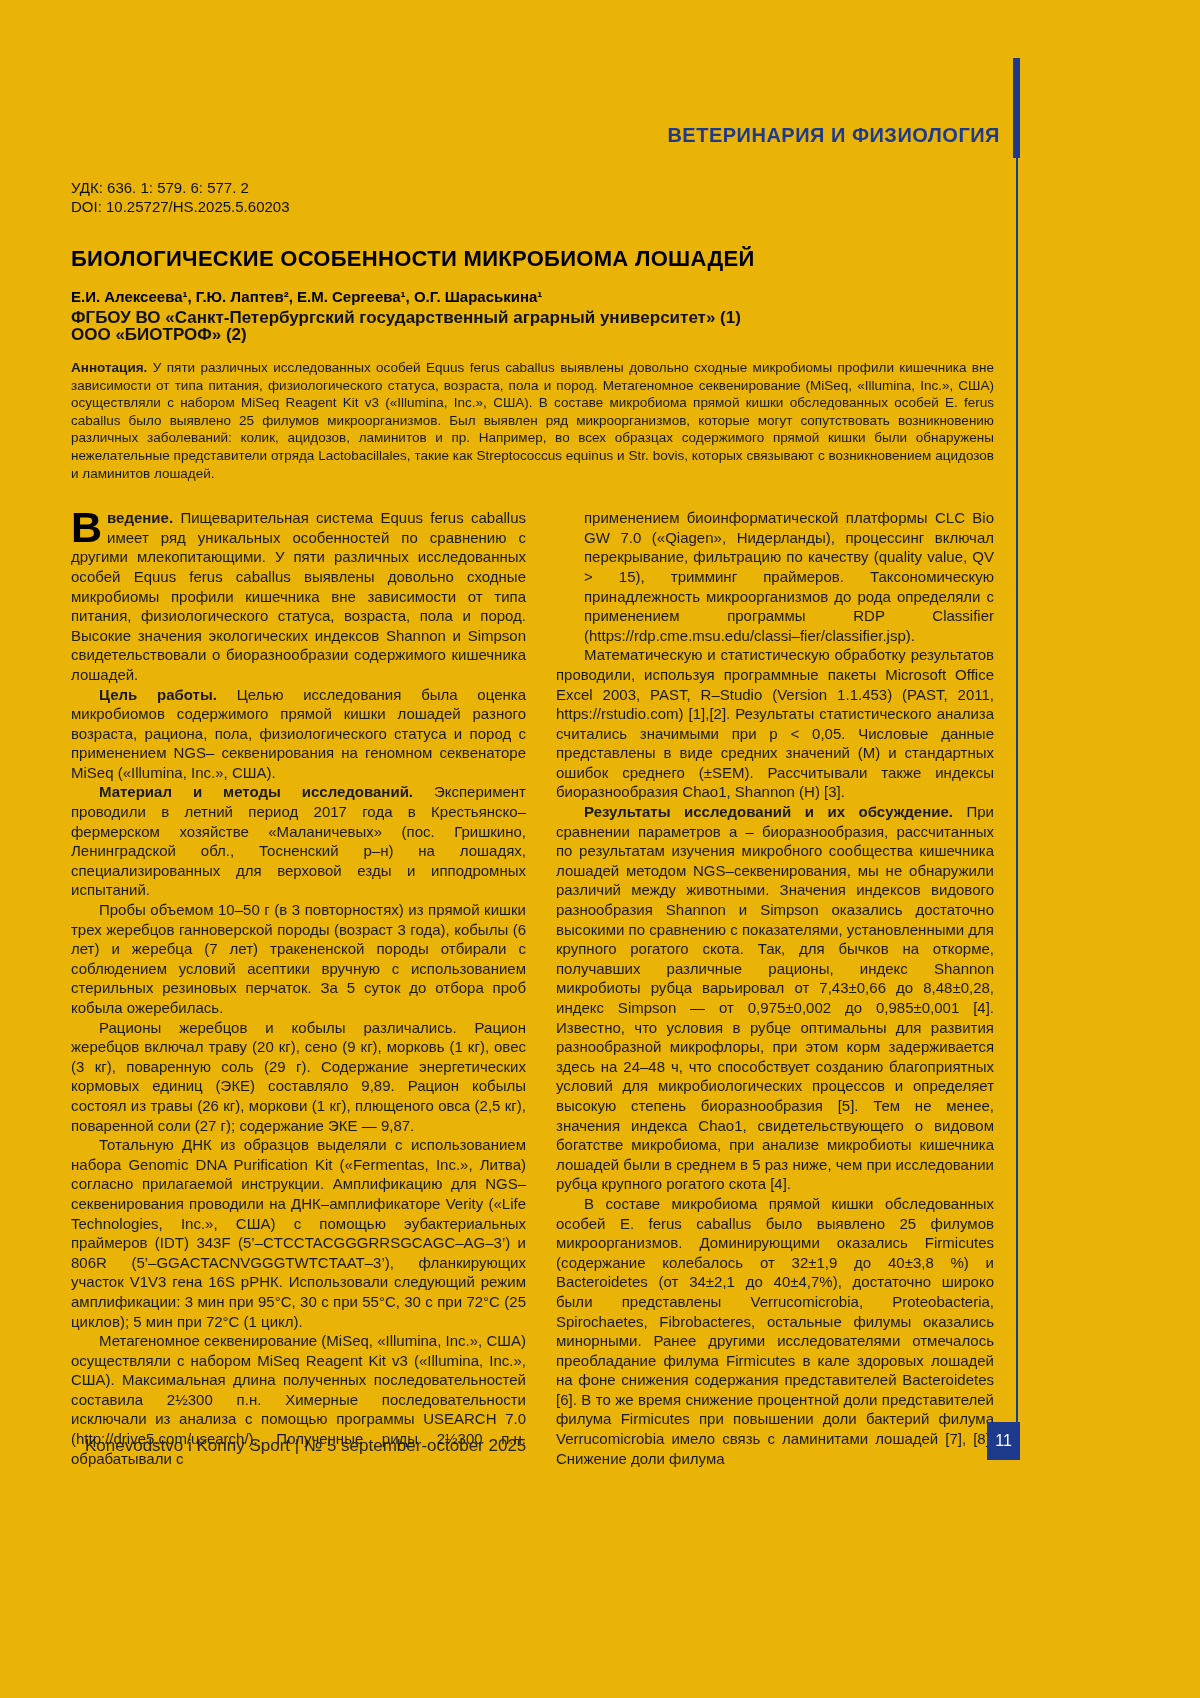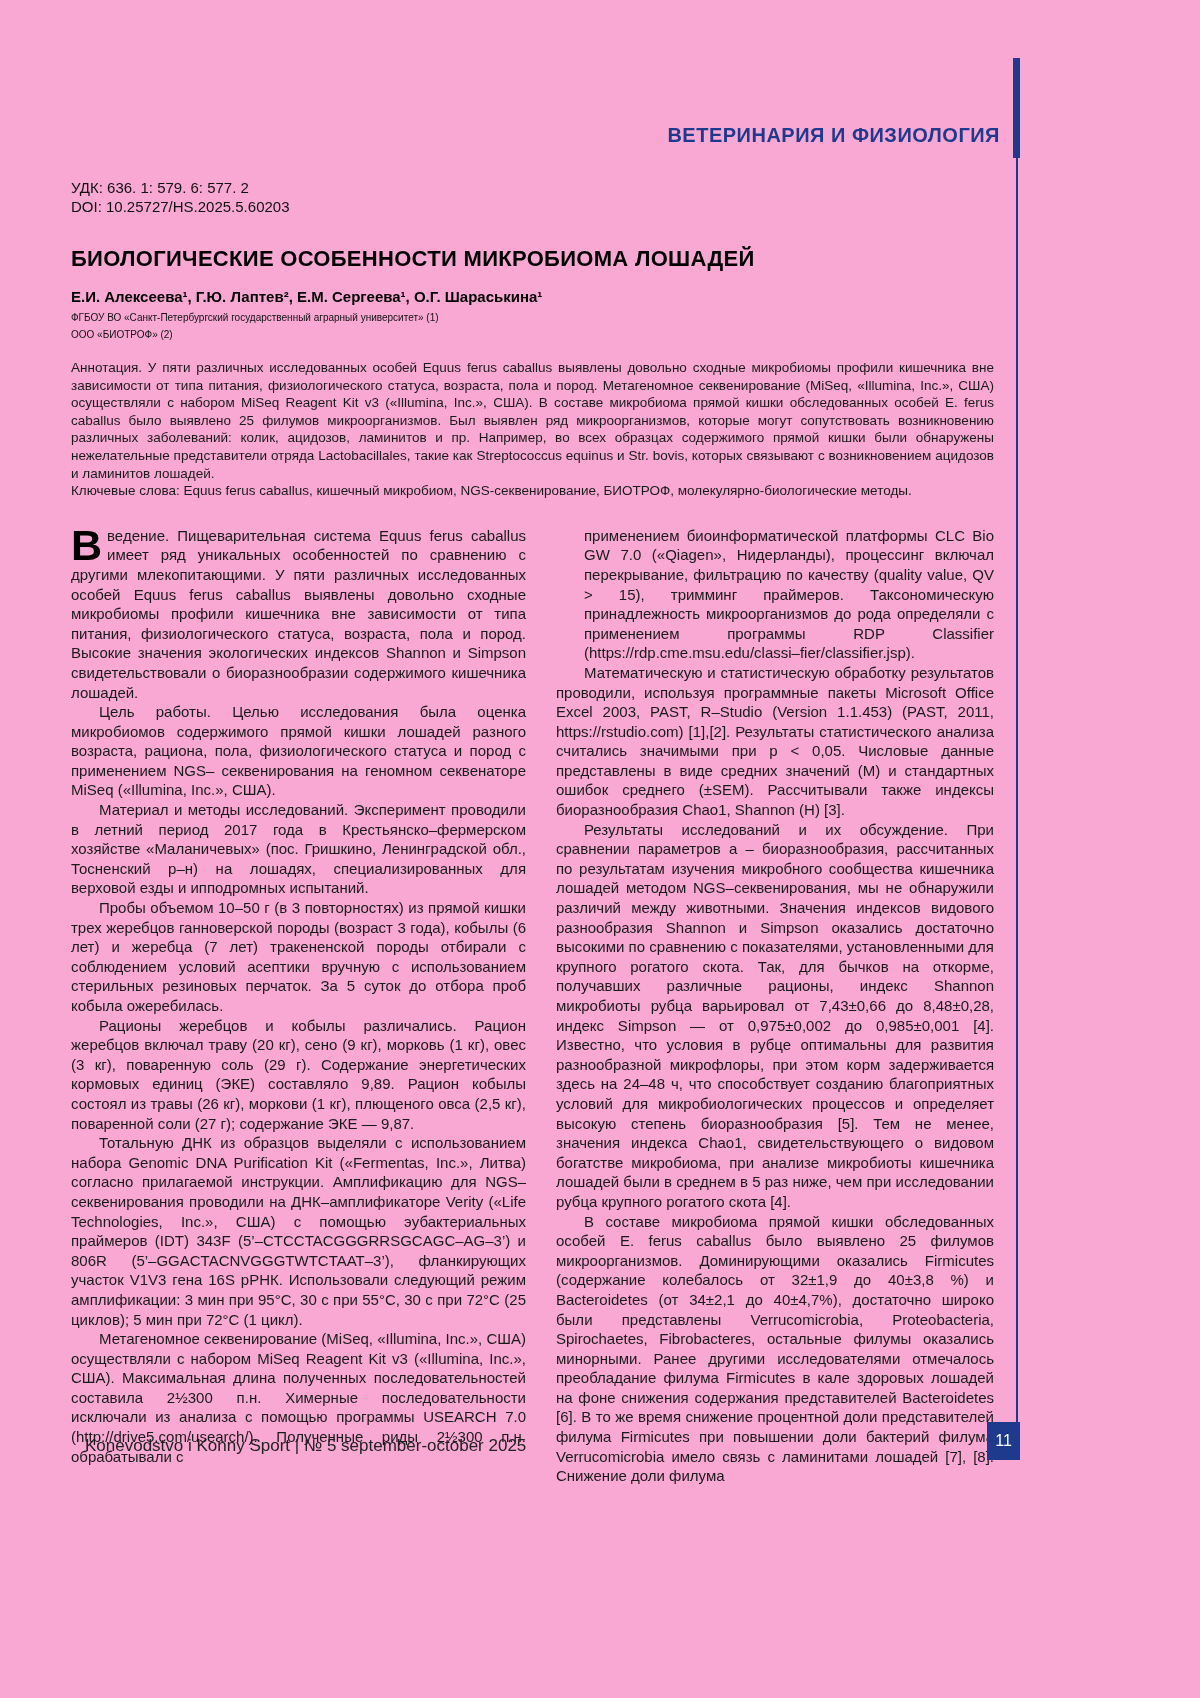--- a/index.html
+++ b/index.html
@@ -1,30 +1,30 @@
 <!DOCTYPE html>
 <html><head>
 <meta charset="utf-8">
 <style>
   html,body { margin:0; padding:0; background:#ffffff; }
   .page {
-    position:relative; width:1200px; height:1698px; background:#f9a8d4;
+    position:relative; width:1200px; height:1698px; background:#eab308;
     font-family:"Liberation Sans", sans-serif; color:#1a1a1a; overflow:hidden;
   }
   .header-bar { position:absolute; left:1013px; top:58px; width:7px; height:100px; background:#1d3a8c; }
   .side-rule  { position:absolute; left:1016px; top:158px; width:2px; height:1264px; background:#1d3a8c; }
   .header-label {
     position:absolute; top:124px; right:200px; color:#1d3a8c;
     font-size:20px; font-weight:bold; letter-spacing:0.5px;
   }
   .content { position:absolute; left:71px; top:178px; width:923px; }
   .meta { font-size:15px; line-height:19px; color:#111; }
   .article-title { margin:30px 0 0 0; font-size:22px; font-weight:bold; letter-spacing:0.3px; color:#000; }
   .authors { margin-top:16px; font-size:15px; font-weight:bold; color:#000; }
-  .affil { font-size:10px; line-height:17px; color:#111; }
+  .affil { font-size:17px; line-height:17px; color:#111;font-weight:bold; }
   .affil.first { margin-top:4px; }
   .abstract {
     margin:16px 0 0 0; font-size:13.5px; line-height:17.6px;
     text-align:justify; overflow-wrap:break-word;
   }
   .abstract.keywords { margin-top:0; }
   .columns { display:flex; gap:30px; margin-top:26px; }
   .col-left  { width:455px; }
   .col-right { width:438px; }
   .col-left p, .col-right p {
@@ -35,21 +35,21 @@
   .dropcap {
     float:left; font-weight:bold; font-size:43px; line-height:34px;
     padding:2px 5px 0 0; color:#000;
   }
   .footer-line { position:absolute; left:85px; top:1436px; font-size:17px; color:#222; }
   .pagebox {
     position:absolute; left:987px; top:1422px; width:33px; height:38px;
     background:#1d3a8c; color:#ffffff; font-size:16px; font-weight:normal;
     display:flex; align-items:center; justify-content:center;
   }
-  b { font-weight:normal; }
+  b { font-weight:bold; }
 </style>
 </head>
 <body>
 
 <div class="page">
 
   <div class="header-bar"></div>
   <div class="side-rule"></div>
   <div class="header-label">ВЕТЕРИНАРИЯ И ФИЗИОЛОГИЯ</div>
 
@@ -61,21 +61,20 @@
     </div>
 
     <h1 class="article-title">БИОЛОГИЧЕСКИЕ ОСОБЕННОСТИ  МИКРОБИОМА ЛОШАДЕЙ</h1>
 
     <div class="authors">Е.И. Алексеева¹, Г.Ю. Лаптев², Е.М. Сергеева¹, О.Г. Шараськина¹</div>
     <div class="affil first">ФГБОУ ВО «Санкт-Петербургский государственный аграрный университет» (1)</div>
     <div class="affil">ООО «БИОТРОФ» (2)</div>
 
     <p class="abstract"><b>Аннотация.</b><span> У пяти различных исследованных особей Equus ferus caballus выявлены довольно сходные микробиомы профили кишечника вне зависимости от типа питания, физиологического статуса, возраста, пола и пород. Метагеномное секвенирование (MiSeq, «Illumina, Inc.», США) осуществляли с набором MiSeq Reagent Kit v3 («Illumina, Inc.», США). В составе микробиома прямой кишки обследованных особей E. ferus caballus было выявлено 25 филумов микроорганизмов. Был выявлен ряд микроорганизмов, которые могут сопутствовать возникновению различных заболеваний: колик, ацидозов, ламинитов и пр. Например, во всех образцах содержимого прямой кишки были обнаружены нежелательные представители отряда Lactobacillales, такие как Streptococcus equinus и Str. bovis, которых связывают с возникновением ацидозов и ламинитов лошадей.</span></p>
 
-    <p class="abstract keywords"><b>Ключевые слова:</b><span> Equus ferus caballus, кишечный микробиом, NGS-секвенирование, БИОТРОФ, молекулярно-биологические методы.</span></p>
 
     <div class="columns">
 
       <div class="col-left">
         <p class="intro"><span class="dropcap">В</span><b>ведение.</b><span> Пищеварительная система Equus ferus caballus имеет ряд уникальных особенностей по сравнению с другими млекопитающими. У пяти различных исследованных особей Equus ferus caballus выявлены довольно сходные микробиомы профили кишечника вне зависимости от типа питания, физиологического статуса, возраста, пола и пород. Высокие значения экологических индексов Shannon и Simpson свидетельствовали о биоразнообразии содержимого кишечника лошадей.</span></p>
         <p><b>Цель работы.</b><span> Целью исследования была оценка микробиомов содержимого прямой кишки лошадей разного возраста, рациона, пола, физиологического статуса и пород с применением NGS– секвенирования на геномном секвенаторе MiSeq («Illumina, Inc.», США).</span></p>
         <p><b>Материал и методы исследований.</b><span> Эксперимент проводили в летний период 2017 года в Крестьянско–фермерском хозяйстве «Маланичевых» (пос. Гришкино, Ленинградской обл., Тосненский р–н) на лошадях, специализированных для верховой езды и ипподромных испытаний.</span></p>
         <p><span>Пробы объемом 10–50 г (в 3 повторностях) из прямой кишки трех жеребцов ганноверской породы (возраст 3 года), кобылы (6 лет) и жеребца (7 лет) тракененской породы отбирали с соблюдением условий асептики вручную с использованием стерильных резиновых перчаток. За 5 суток до отбора проб кобыла ожеребилась.</span></p>
         <p><span>Рационы жеребцов и кобылы различались. Рацион жеребцов включал траву (20 кг), сено (9 кг), морковь (1 кг), овес (3 кг), поваренную соль (29 г). Содержание энергетических кормовых единиц (ЭКЕ) составляло 9,89. Рацион кобылы состоял из травы (26 кг), моркови (1 кг), плющеного овса (2,5 кг), поваренной соли (27 г); содержание ЭКЕ — 9,87.</span></p>
         <p><span>Тотальную ДНК из образцов выделяли с использованием набора Genomic DNA Purification Kit («Fermentas, Inc.», Литва) согласно прилагаемой инструкции. Амплификацию для NGS–секвенирования проводили на ДНК–амплификаторе Verity («Life Technologies, Inc.», США) с помощью эубактериальных праймеров (IDT) 343F (5’–CTCCTACGGGRRSGCAGC–AG–3’) и 806R (5’–GGACTACNVGGGTWTCTAAT–3’), фланкирующих участок V1V3 гена 16S рРНК. Использовали следующий режим амплификации: 3 мин при 95°С, 30 с при 55°С, 30 с при 72°С (25 циклов); 5 мин при 72°С (1 цикл).</span></p>

